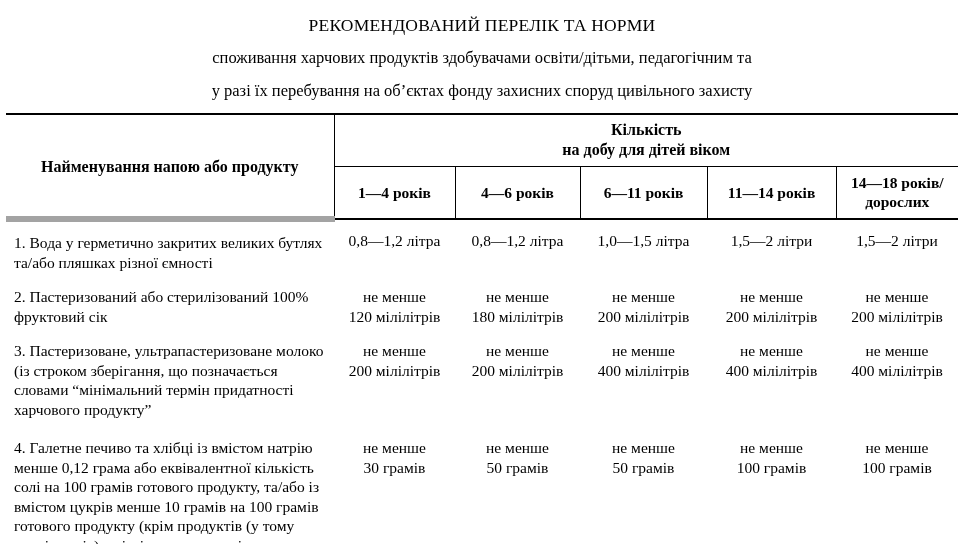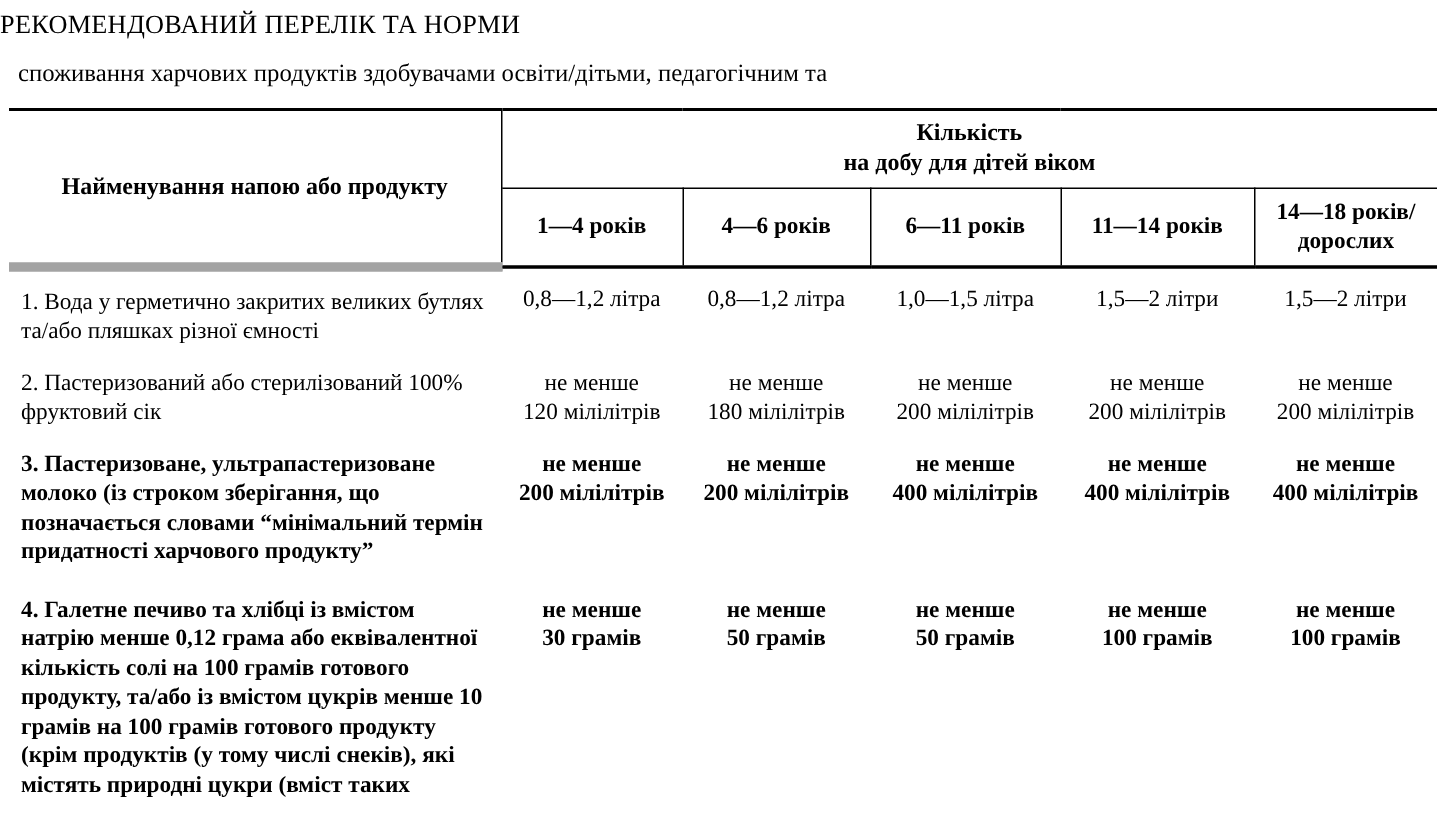--- a/index.html
+++ b/index.html
@@ -19,22 +19,22 @@
 
   .page {
     width: 964px;
     height: 544px;
     position: relative;
     padding: 0;
   }
 
   
   .title-block {
-    text-align: left;
-    padding-top: 6px;
+    text-align: center;
+    padding-top: 15px;
   }
   .doc-title {
     font-size: 17.5px;
     line-height: 21px;
     letter-spacing: 0.2px;
     margin: 0;
     font-weight: normal;
   }
   .doc-subtitle-line {
     font-size: 16.5px;
@@ -110,30 +110,31 @@
     padding-left: 8px;
     padding-right: 8px;
   }
   tbody td.val-cell {
     text-align: center;
     white-space: nowrap;
   }
   tbody td.val-cell .v-l1 { display: block; }
   tbody td.val-cell .v-l2 { display: block; }
 
-  tbody tr.row-tall td { padding-bottom: 8px; font-weight: bold; }
+  tbody tr.row-tall td { padding-bottom: 8px; }
 </style>
 </head>
 <body>
 
 <div class="page">
 
   <div class="title-block">
     <div class="doc-title">РЕКОМЕНДОВАНИЙ ПЕРЕЛІК ТА НОРМИ</div>
     <div class="doc-subtitle-line">споживання харчових продуктів здобувачами освіти/дітьми, педагогічним та</div>
+    <div class="doc-subtitle-line">у разі їх перебування на об’єктах фонду захисних споруд цивільного захисту</div>
   </div>
 
   <div class="table-wrap">
     <table class="norms">
       <colgroup>
         <col class="c-name">
         <col class="c-a1">
         <col class="c-a2">
         <col class="c-a3">
         <col class="c-a4">

